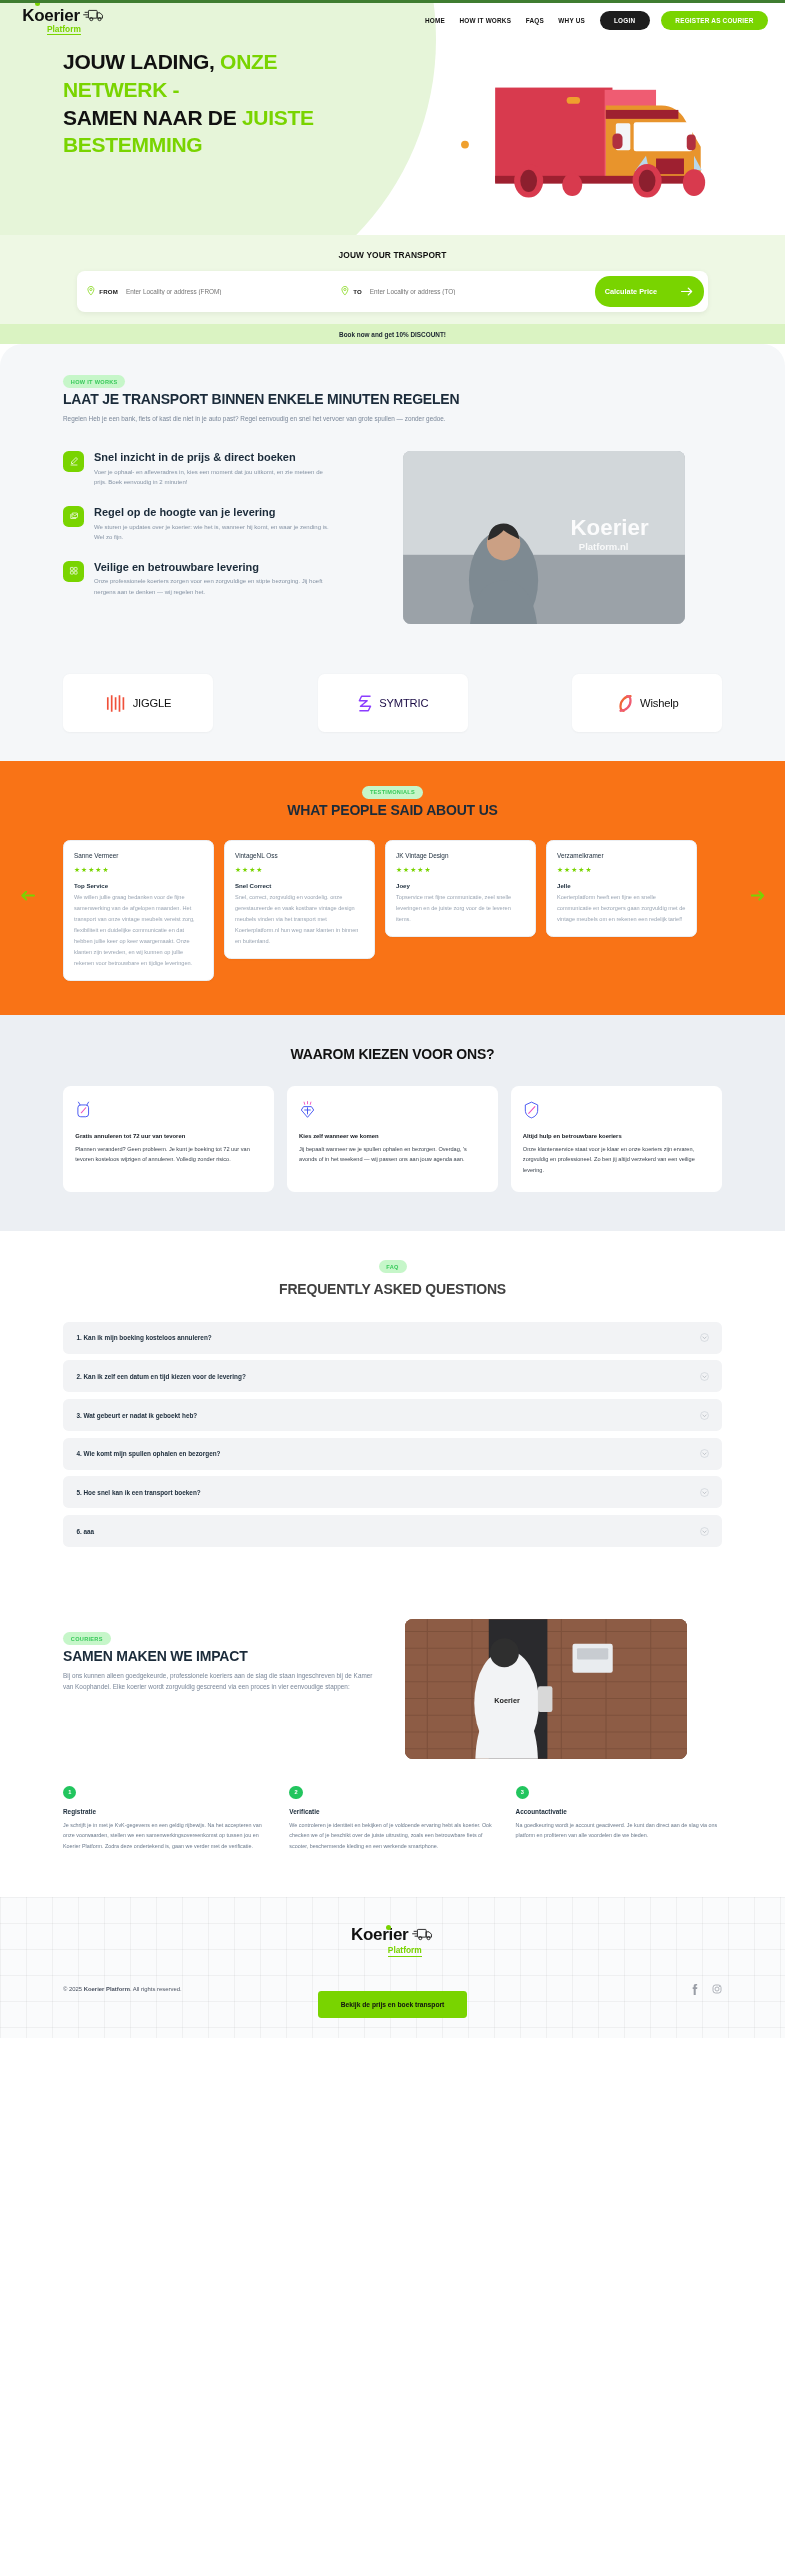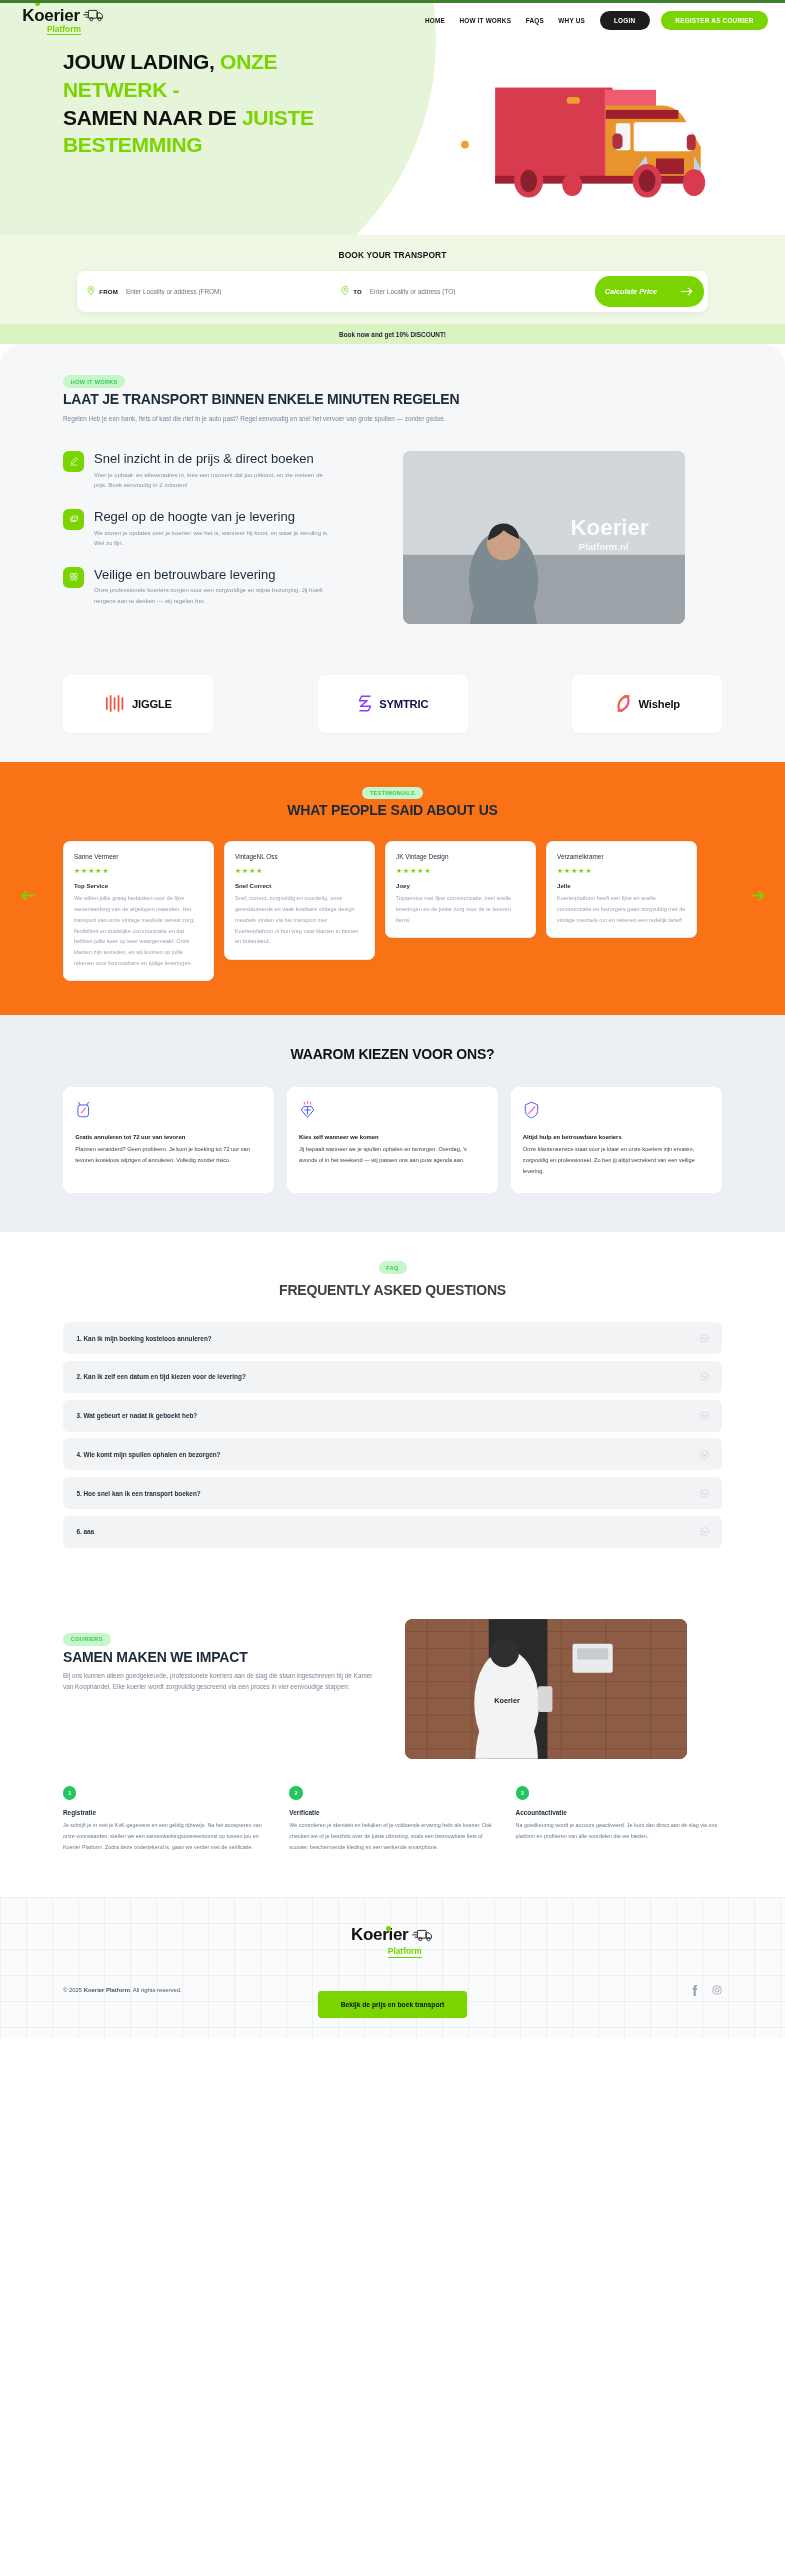--- a/index.html
+++ b/index.html
@@ -108,21 +108,21 @@
   .field-label { font-size:6.1px; font-weight:800; color:#111; letter-spacing:0.2px; }
   .field-input {
     border:none; outline:none; font-size:6.4px; color:#9aa1ab;
     font-family:"Liberation Sans", sans-serif; width:100%; background:transparent;
     padding-left: 3.4px;
   }
   .btn-calc {
     margin-left:auto; background:#79d400; color:#fff; border:none; cursor:pointer;
     border-radius: 15px; height: 31px; width: 112px;
     display:flex; align-items:center; justify-content:space-between;
-    padding: 0 10px; font-size:7.3px; font-weight:800;font-style:italic;
+    padding: 0 10px; font-size:7.3px; font-weight:800;
   }
   .discount {
     background:#daf3c2; text-align:center; font-size:6.4px; font-weight:600;
     color:#1b2430; padding: 6.7px 0;
   }
 
   
   .how {
     background:#f5f7f9;
     padding: 31px 63px 45px;
@@ -142,37 +142,37 @@
   .sec-p {
     font-size: 6.4px; color:#7a8799; line-height:1.7; margin-top: 6.7px; max-width: 425px;
   }
   .how-grid { display:flex; gap: 27px; margin-top: 26px; align-items:flex-start; }
   .how-left { width: 313px; }
   .feature { display:flex; gap: 10px; margin-bottom: 18px; }
   .feat-ico {
     width:21px; height:21px; border-radius:5.6px; background:#79d400; flex:none;
     display:flex; align-items:center; justify-content:center;
   }
-  .feat-h { font-size:13px; font-weight:400; color:#1b2b3a; }
+  .feat-h { font-size:11px; font-weight:700; color:#1b2b3a; }
   .feat-p { font-size:6px; color:#8593a4; line-height:1.75; margin-top:3.9px; max-width: 235px;}
   .how-photo {
     width: 282px; height: 173px; border-radius: 7.8px; position:relative; overflow:hidden;
     background: linear-gradient(160deg,#c9ced3 0%,#b5bbc1 45%,#9aa1a8 100%);
     flex:none;
   }
 
   
   .brands-wrap { background:#f5f7f9; padding: 5.6px 63px 29px; }
   .brands { display:flex; gap: 14.5px; justify-content:space-between; }
   .brand-card {
     background:#fff; border-radius:6.7px; width: 150px; height: 58px;
     display:flex; align-items:center; justify-content:center; gap:5.6px;
     box-shadow: 0 0.6px 2.2px rgba(0,0,0,.04);
   }
-  .brand-logo-text { font-size:11.2px; font-weight:700; letter-spacing:-0.2px; }
+  .brand-logo-text { font-size:11.2px; font-weight:400; letter-spacing:-0.2px; }
 
   
   .testi { background:#f97316; padding: 24.6px 0 34px; position:relative; }
   .center { text-align:center; }
   .testi-row {
     display:flex; gap: 10px; align-items:flex-start;
     padding: 0 63px; margin-top: 22.3px;
   }
   .testi-card {
     background:#fff; border:0.6px solid #eceff3; border-radius: 6.7px;
@@ -316,21 +316,21 @@
           <ellipse cx="260" cy="252" rx="18" ry="20" fill="#d83a4e"></ellipse>
           <ellipse cx="394" cy="245" rx="26" ry="30" fill="#d83a4e"></ellipse>
           <ellipse cx="394" cy="245" rx="15" ry="20" fill="#8c1f2e"></ellipse>
           <ellipse cx="478" cy="248" rx="20" ry="24" fill="#d83a4e"></ellipse>
         </svg>
       </div>
     </div>
   </section>
 
   <section class="booking-wrap">
-    <div class="booking-title">BOOK YOUR TRANSPORT</div>
+    <div class="booking-title">JOUW YOUR TRANSPORT</div>
     <div class="booking-bar">
       <div class="field from">
         <svg class="pin" viewBox="0 0 14 17">
           <path d="M7 .8C4 .8 1.6 3.2 1.6 6.2 1.6 10.4 7 16.2 7 16.2s5.4-5.8 5.4-10C12.4 3.2 10 .8 7 .8z" fill="none" stroke="#79d400" stroke-width="1.3"></path>
           <circle cx="7" cy="6.2" r="2" fill="none" stroke="#79d400" stroke-width="1.3"></circle>
         </svg>
         <span class="field-label">FROM</span>
         <input class="field-input" placeholder="Enter Locality or address (FROM)" style="">
       </div>
       <div class="field to">

